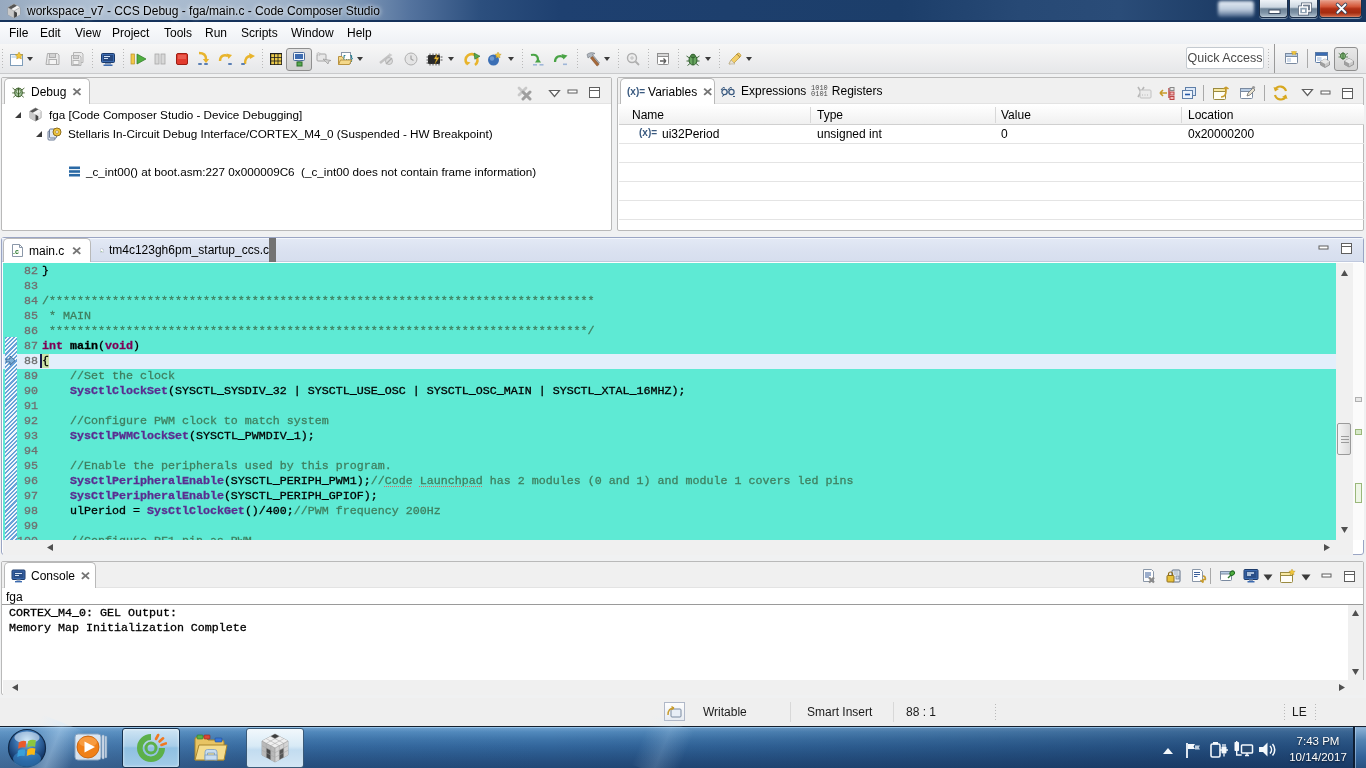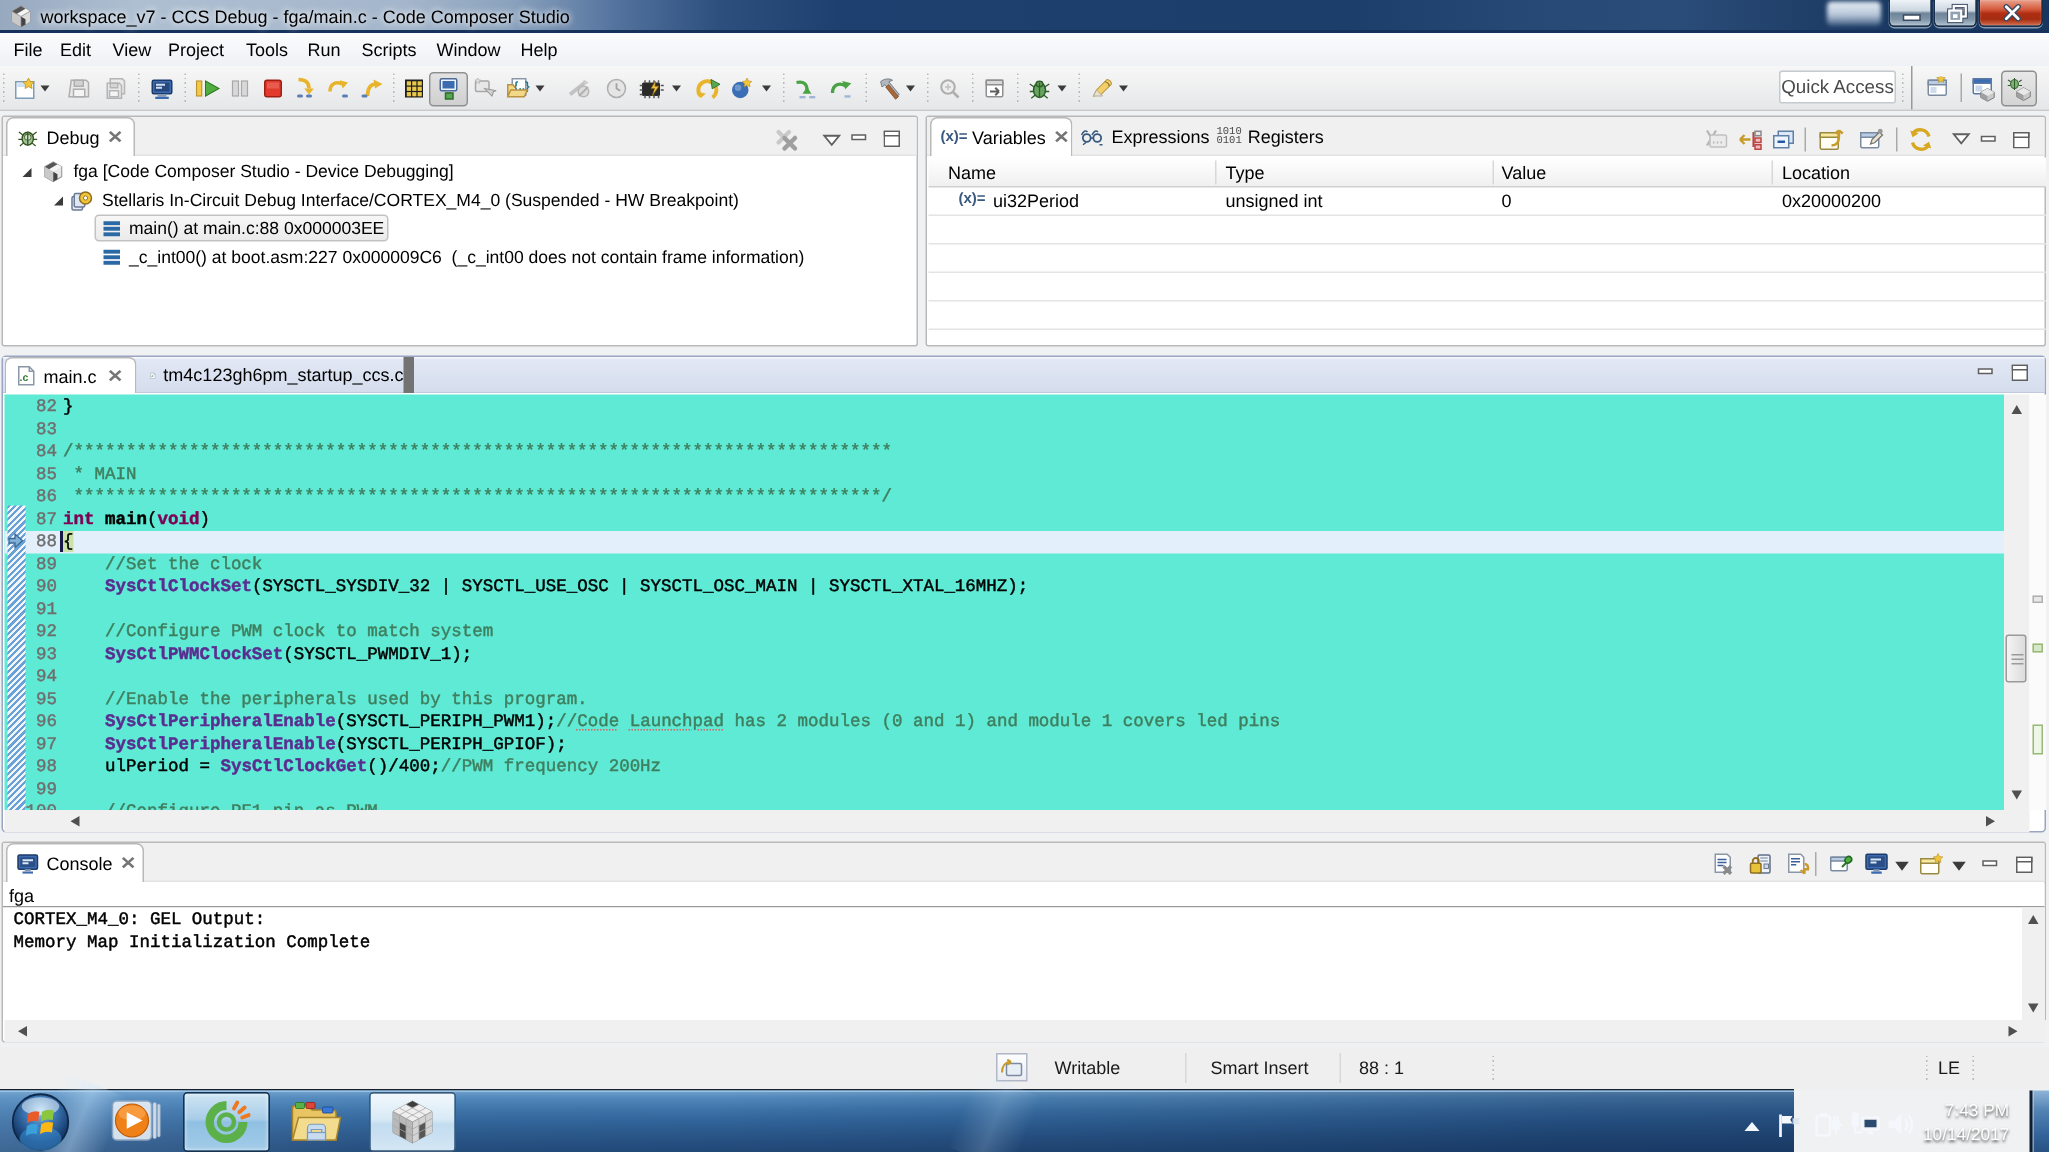--- a/index.html
+++ b/index.html
@@ -48,21 +48,21 @@
   .etab { position:absolute; top:0; height:24px; display:flex; align-items:center; font-family:"Liberation Sans",sans-serif; }
   .codeline { position:absolute; left:0; width:100%; height:15px; white-space:pre; font-size:11.66px; line-height:15px; }
   .lnum { position:absolute; left:10px; width:25px; text-align:right; color:#6f6f6f; }
   .ctext { position:absolute; left:39px; top:0; }
   .kw { color:#7f0055; font-weight:bold; }
   .fn { color:#5a2d90; font-weight:bold; }
   .cm { color:#3f7f5f; }
   .sp { text-decoration:underline; text-decoration-style:dotted; text-decoration-color:#e06060; text-underline-offset:2px; }
 
   
-  #taskbar { left:0; top:726px; width:1196px; height:42px;
+  #taskbar { left:0; top:726px; width:1366px; height:42px;
     background:linear-gradient(180deg,#74a3cf 0%,#5189bc 12%,#3e74a9 30%,#32659b 48%,#2b5a8d 65%,#254e7f 85%,#214876 100%); border-top:1px solid #16202e; }
   #taskbar .darkr { position:absolute; left:0; top:0; width:100%; height:42px;
     background:linear-gradient(90deg, rgba(130,175,215,.30) 0%, rgba(80,130,180,.08) 22%, rgba(10,30,60,0) 40%, rgba(5,25,55,.18) 70%, rgba(5,25,60,.30) 88%, rgba(10,30,65,.34) 100%); }
   #taskbar .streak { position:absolute; top:-6px; width:46px; height:54px; transform:rotate(22deg);
     background:linear-gradient(90deg, rgba(255,255,255,0) 0%, rgba(210,235,255,.38) 50%, rgba(255,255,255,0) 100%); }
   #taskbar .hl { position:absolute; left:0; top:0; width:100%; height:1px; background:rgba(160,205,240,.8); }
 </style>
 </head>
 <body>
 <div id="root">
@@ -363,31 +363,20 @@
           <path d="M7 1 L7 7 L1 7 z" fill="#3b3b3b"></path>
         </svg>
       <svg class="abs" style="left:45px;top:1px" width="15" height="15">
           <rect x="1" y="5" width="7" height="9" rx="1" fill="#e8edf4" stroke="#6a7a95"></rect>
           <rect x="2.5" y="3" width="7" height="9" rx="1" fill="#dfe7f2" stroke="#6a7a95"></rect>
           <circle cx="10" cy="6" r="4" fill="#f0c53a" stroke="#8f6f1f"></circle>
           <circle cx="10" cy="6" r="1.4" fill="#fff" stroke="#8f6f1f" stroke-width="0.6"></circle>
         </svg>
       <span class="abs" style="left:66px;top:2px">Stellaris In-Circuit Debug Interface/CORTEX_M4_0 (Suspended - HW Breakpoint)</span>
     </div>
-    <div class="trow" style="top:66px">
-      <div class="abs" style="left:61px;top:-1px;width:196px;height:18px;border:1px solid #c2c2c2;border-radius:3px;background:linear-gradient(#f7f7f7,#ebebeb)"></div>
-      <svg class="abs" style="left:66px;top:2px" width="13" height="13">
-          <g fill="#2a69a5">
-            <rect x="1" y="1.5" width="11" height="2.6"></rect>
-            <rect x="1" y="5.2" width="11" height="2.6"></rect>
-            <rect x="1" y="8.9" width="11" height="2.6"></rect>
-          </g>
-        </svg>
-      <span class="abs" style="left:84px;top:2px">main() at main.c:88 0x000003EE</span>
-    </div>
     <div class="trow" style="top:85px">
       <svg class="abs" style="left:66px;top:2px" width="13" height="13">
           <g fill="#2a69a5">
             <rect x="1" y="1.5" width="11" height="2.6"></rect>
             <rect x="1" y="5.2" width="11" height="2.6"></rect>
             <rect x="1" y="8.9" width="11" height="2.6"></rect>
           </g>
         </svg>
       <span class="abs" style="left:84px;top:2px">_c_int00() at boot.asm:227 0x000009C6&nbsp; (_c_int00 does not contain frame information)</span>
     </div>
@@ -777,17 +766,17 @@
         <rect x="8.5" y="5" width="11" height="8" rx="0.8" fill="none" stroke="#f4f8fc" stroke-width="1.5"></rect>
         <rect x="10" y="6.5" width="8" height="5" fill="#2a4a6e"></rect>
         <path d="M12 15.5 h4" stroke="#f4f8fc" stroke-width="1.5"></path>
         <path d="M14 13 v2.5" stroke="#f4f8fc" stroke-width="1.5"></path>
       </svg>
     <svg class="abs" style="left:1257px;top:13px" width="20" height="19">
         <path d="M2 7 h4 l4.5-4.5 v14 L6 12 H2z" fill="#f4f8fc"></path>
         <path d="M13 6 a5.5 5.5 0 0 1 0 7.5 M15.5 4 a8.5 8.5 0 0 1 0 11.5" stroke="#f4f8fc" stroke-width="1.6" fill="none"></path>
       </svg>
     <div class="abs" style="left:1286px;top:8px;width:64px;height:13px;color:#fff;font-size:11.5px;text-align:center;text-shadow:0 1px 2px rgba(0,0,0,.7)">7:43 PM</div>
-    <div class="abs" style="left:1282px;top:24px;width:72px;height:13px;color:#fff;font-size:11.5px;text-shadow:0 1px 2px rgba(0,0,0,.7)">10/14/2017</div>
+    <div class="abs" style="left:1282px;top:24px;width:72px;height:13px;color:#fff;font-size:11.5px;text-align:center;text-shadow:0 1px 2px rgba(0,0,0,.7)">10/14/2017</div>
 
     <div class="abs" style="left:1353px;top:0;width:13px;height:42px;border-left:2px solid #0e1e33;background:linear-gradient(180deg,#8fb4d8 0%,#5585b4 30%,#33639a 70%,#27517f 100%);box-shadow:inset 1px 0 0 rgba(200,225,250,.5)"></div>
   </div>
 </div>
 
 </body></html>

